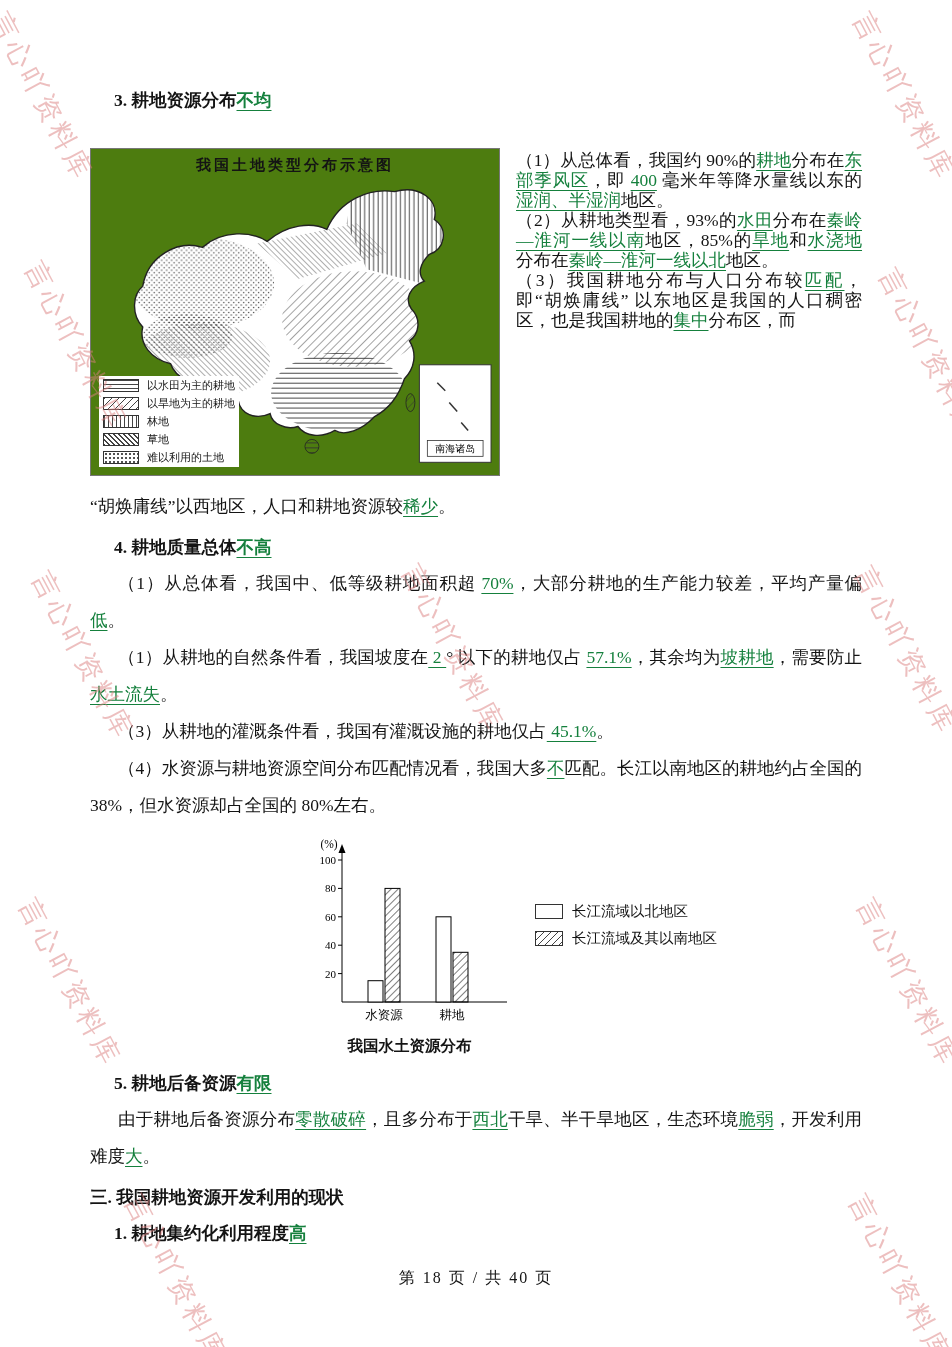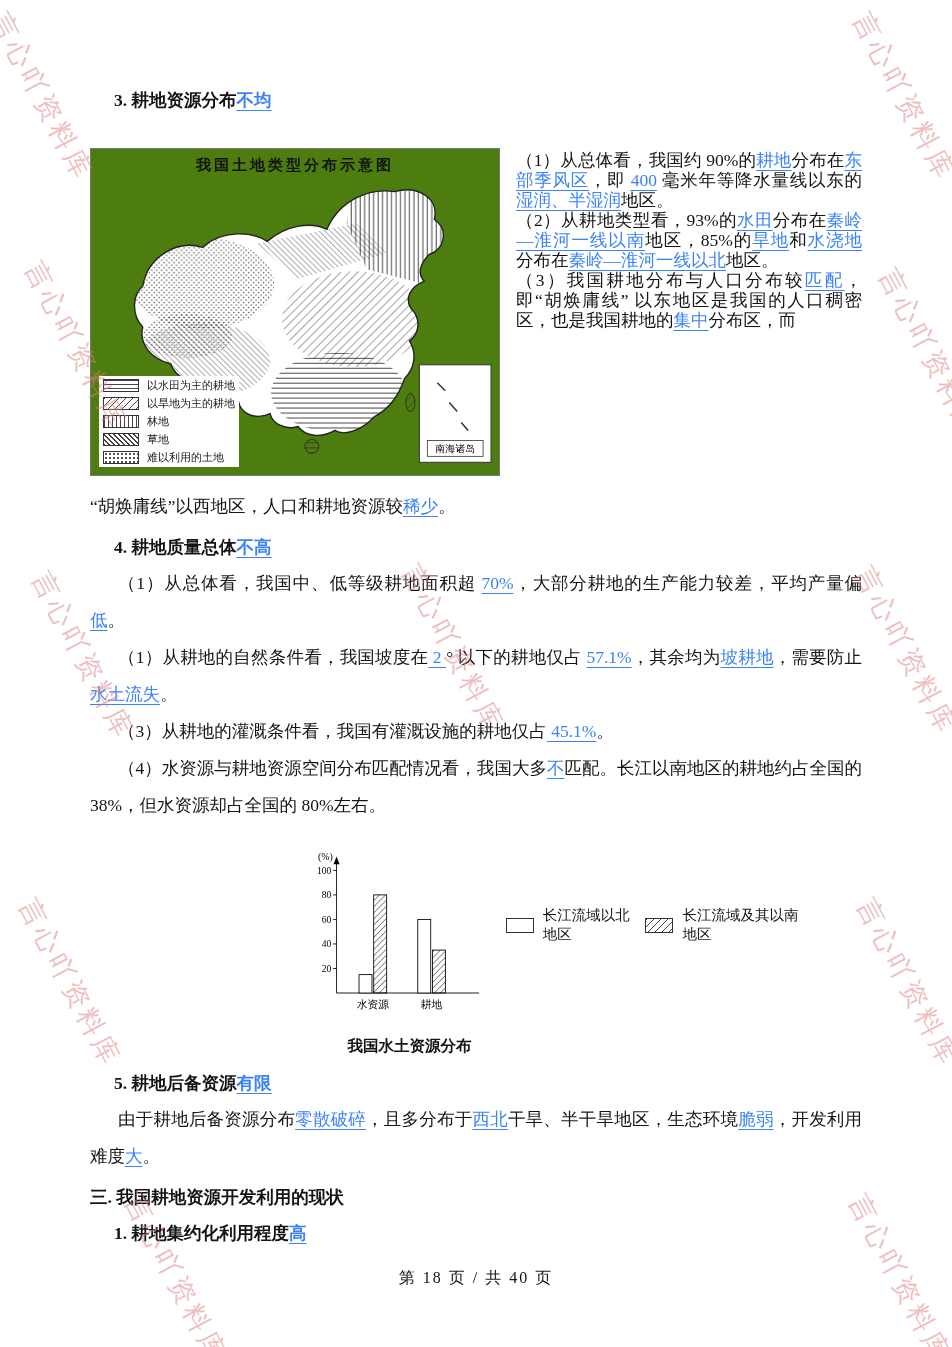--- a/index.html
+++ b/index.html
@@ -4,21 +4,21 @@
 <style>
   html,body { margin:0; padding:0; background:#ffffff; }
   .page { position:relative; width:952px; height:1347px; background:#fff; overflow:hidden;
           font-family:"Liberation Serif","DejaVu Serif",serif; color:#141414; }
   .content { position:absolute; left:90px; top:82px; width:772px; }
 
   .hd { font-size:17.5px; font-weight:bold; line-height:36px; margin:0; }
   .hd.indent { padding-left:24px; }
   .body-p { font-size:17.5px; line-height:37px; margin:0; text-align:justify; }
   .body-p.indent { text-indent:28px; }
-  .seg-ru { color:#3b82f6; text-decoration:underline; text-underline-offset:4px; text-decoration-thickness:1.2px; } .mt12 { margin-top:12px; } .mt8 { margin-top:8px; } .mt4 { margin-top:4px; }
+  .seg-ru { color:#15803d; text-decoration:underline; text-underline-offset:4px; text-decoration-thickness:1.2px; } .mt12 { margin-top:12px; } .mt8 { margin-top:8px; } .mt4 { margin-top:4px; }
 
   
   .fig-row { display:flex; gap:16px; margin-top:30px; }
   .figure-box { position:relative; width:408px; height:326px; border:1px solid #777; flex:none; background:#4d7c0f; }
   .map-title { text-align:center; font-size:15px; font-weight:bold; letter-spacing:3px; padding-top:7px; }
   .china-map { display:block; width:406px; height:292px; }
   .map-legend { position:absolute; left:8px; bottom:8px; background:#fff; padding:2px 4px;
                 display:flex; flex-direction:column; gap:3px; }
   .ml-row { display:flex; align-items:center; gap:8px; }
   .ml-label { font-size:11px; }
@@ -29,21 +29,21 @@
   .sw-vlines { background-image:repeating-linear-gradient(90deg,#444 0 1px,transparent 1px 4px); }
   .sw-diagd  { background-image:repeating-linear-gradient(45deg,#444 0 1px,transparent 1px 3.5px); }
   .sw-dots   { background-image:radial-gradient(#444 0.7px,transparent 0.8px); background-size:4px 4px; }
 
   .right-col { flex:1; padding-top:2px; }
   .right-col .body-p { line-height:20px; }
 
   
   .chart-wrap { margin:12px 0 4px 212px; width:500px; }
   .chart-row { display:flex; align-items:center; gap:18px; }
-  .chart-legend { display:flex; gap:8px; margin-top:-22px; }
+  .chart-legend { display:flex; flex-direction:column; gap:8px; margin-top:-22px; }
   .cl-row { display:flex; align-items:center; gap:9px; font-size:14.5px; }
   .cl-row .sw { width:26px; height:13px; }
   .chart-caption { width:215px; text-align:center; font-weight:bold; font-size:15.5px; }
 
   .footer { position:absolute; left:0; right:0; bottom:58px; text-align:center; font-size:16px; letter-spacing:2px; }
 
   .wm { position:absolute; z-index:3; color:rgba(220,128,128,.5); font-size:27px; letter-spacing:4px;
         white-space:nowrap; transform:rotate(62deg); transform-origin:0 0; pointer-events:none;
         font-family:"Liberation Sans",sans-serif; }
 </style>

